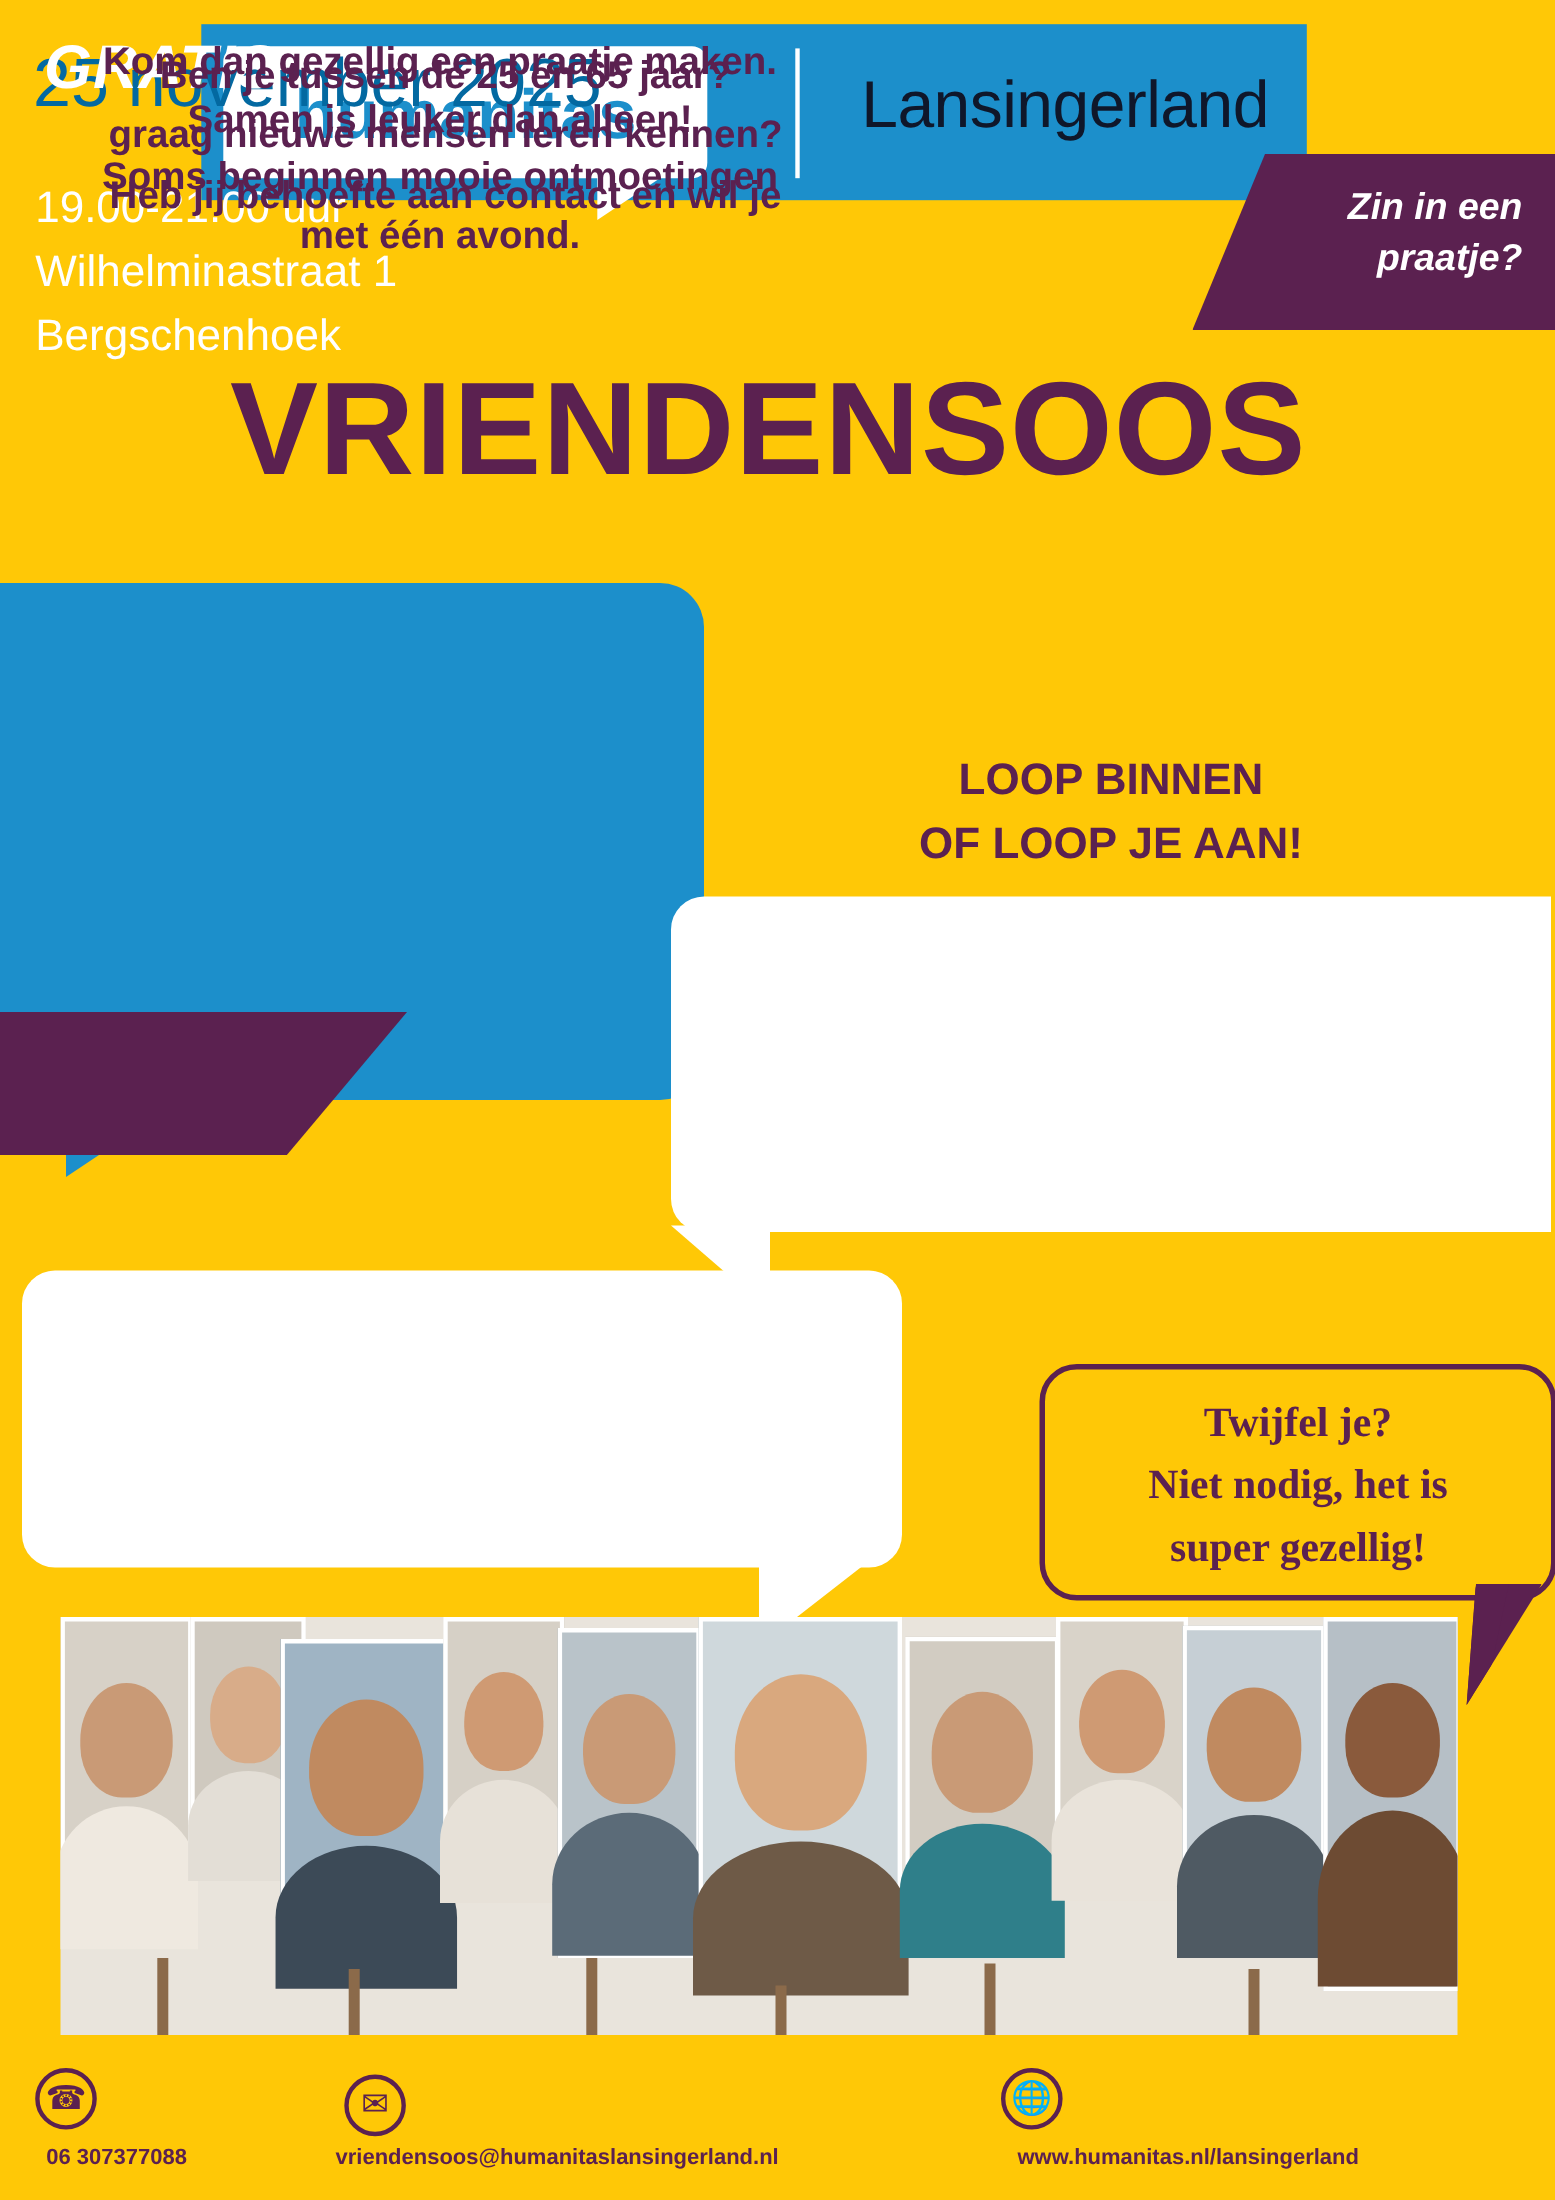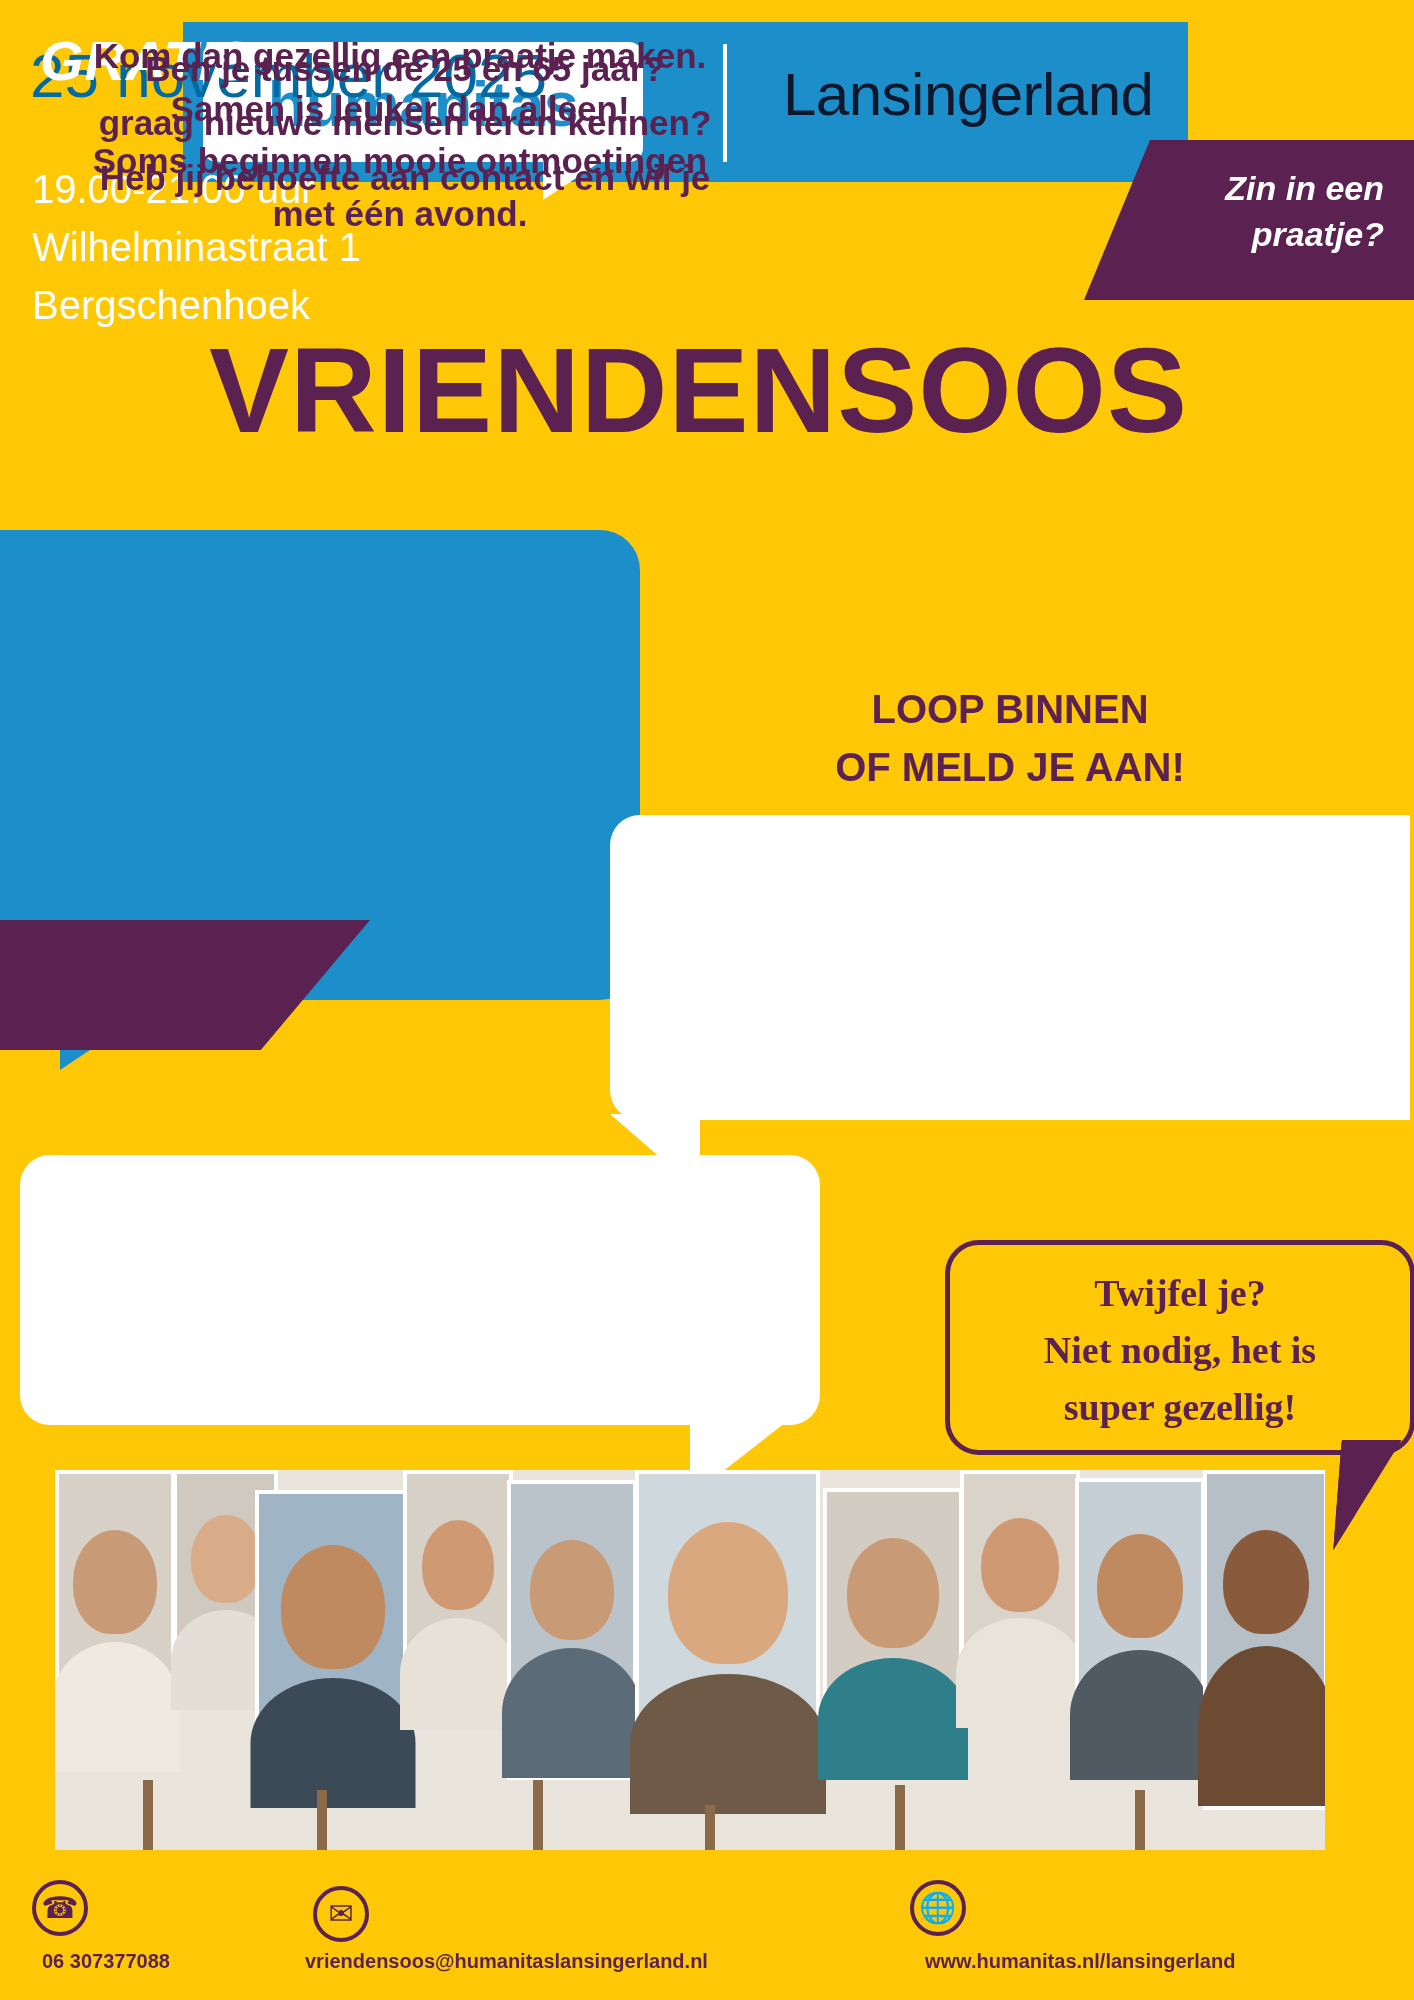--- a/index.html
+++ b/index.html
@@ -363,21 +363,21 @@
   <div>19.00-21.00 uur</div>
   <div>Wilhelminastraat 1</div>
   <div>Bergschenhoek</div>
 </div>
 
 <div class="gratis-banner"></div>
 <div class="gratis-text">GRATIS</div>
 
 <div class="loop-binnen">
   <div>LOOP BINNEN</div>
-  <div>OF MELD JE AAN!</div>
+  <div>OF LOOP JE AAN!</div>
 </div>
 
 <div class="bubble-1"></div>
 <div class="bubble-1-text">
   <div>Ben je tussen de 25 en 65 jaar?</div>
   <div>graag nieuwe mensen leren kennen?</div>
   <div>Heb jij behoefte aan contact en wil je</div>
 </div>
 
 <div class="bubble-2"></div>

